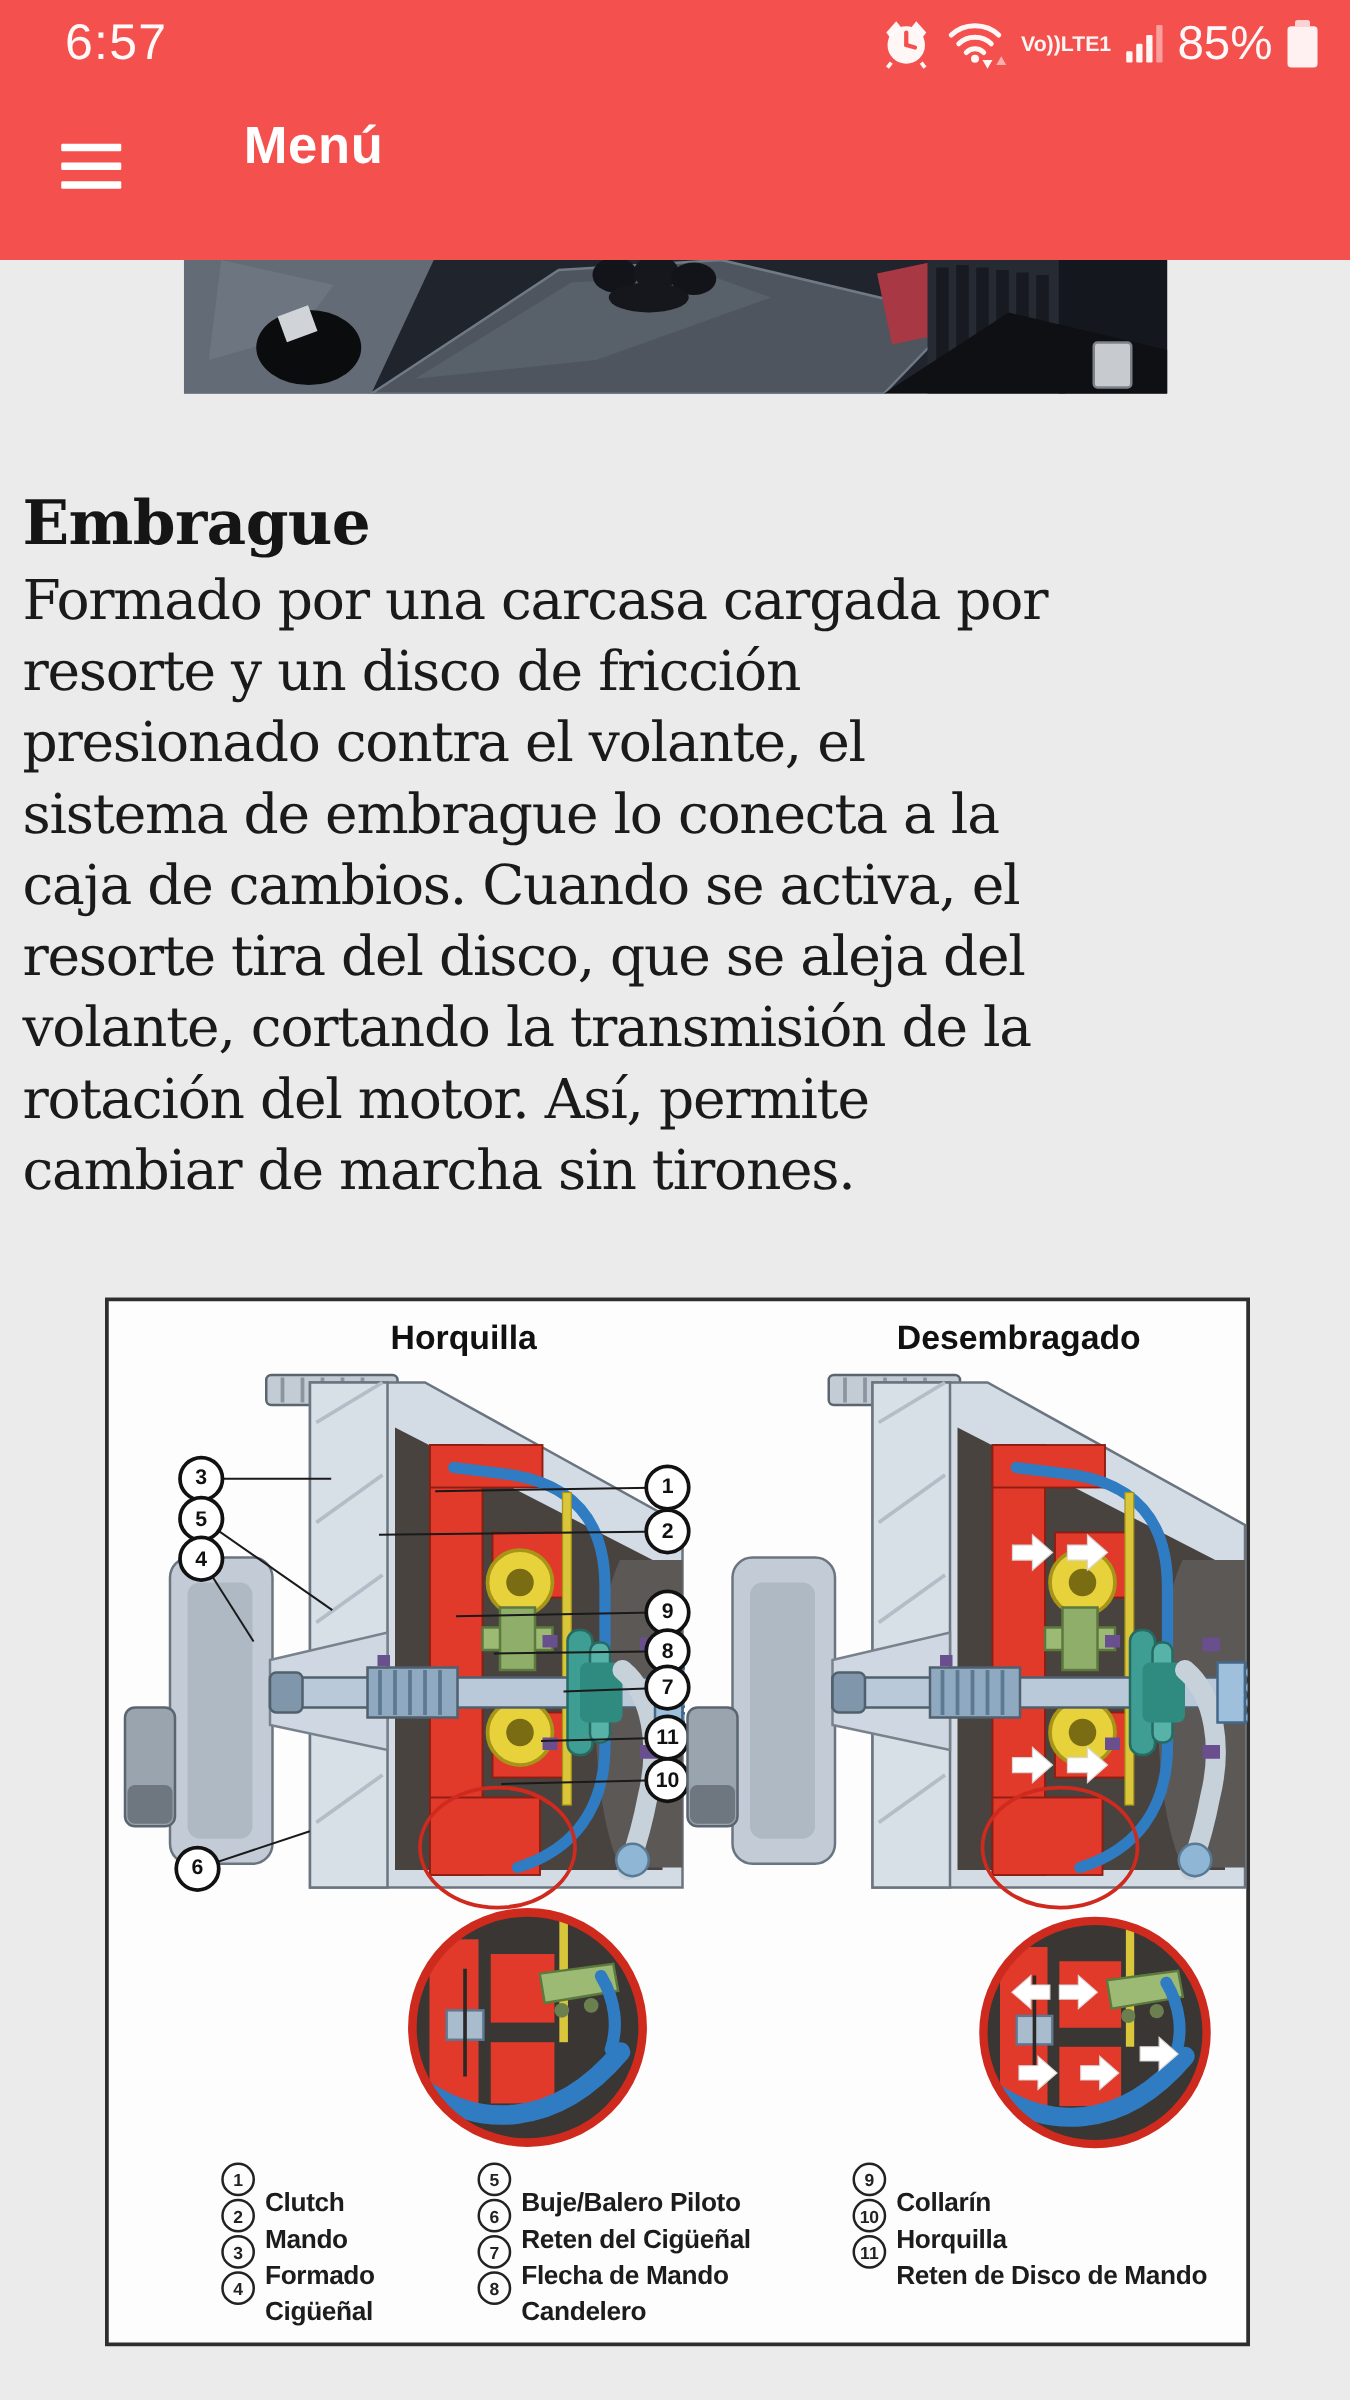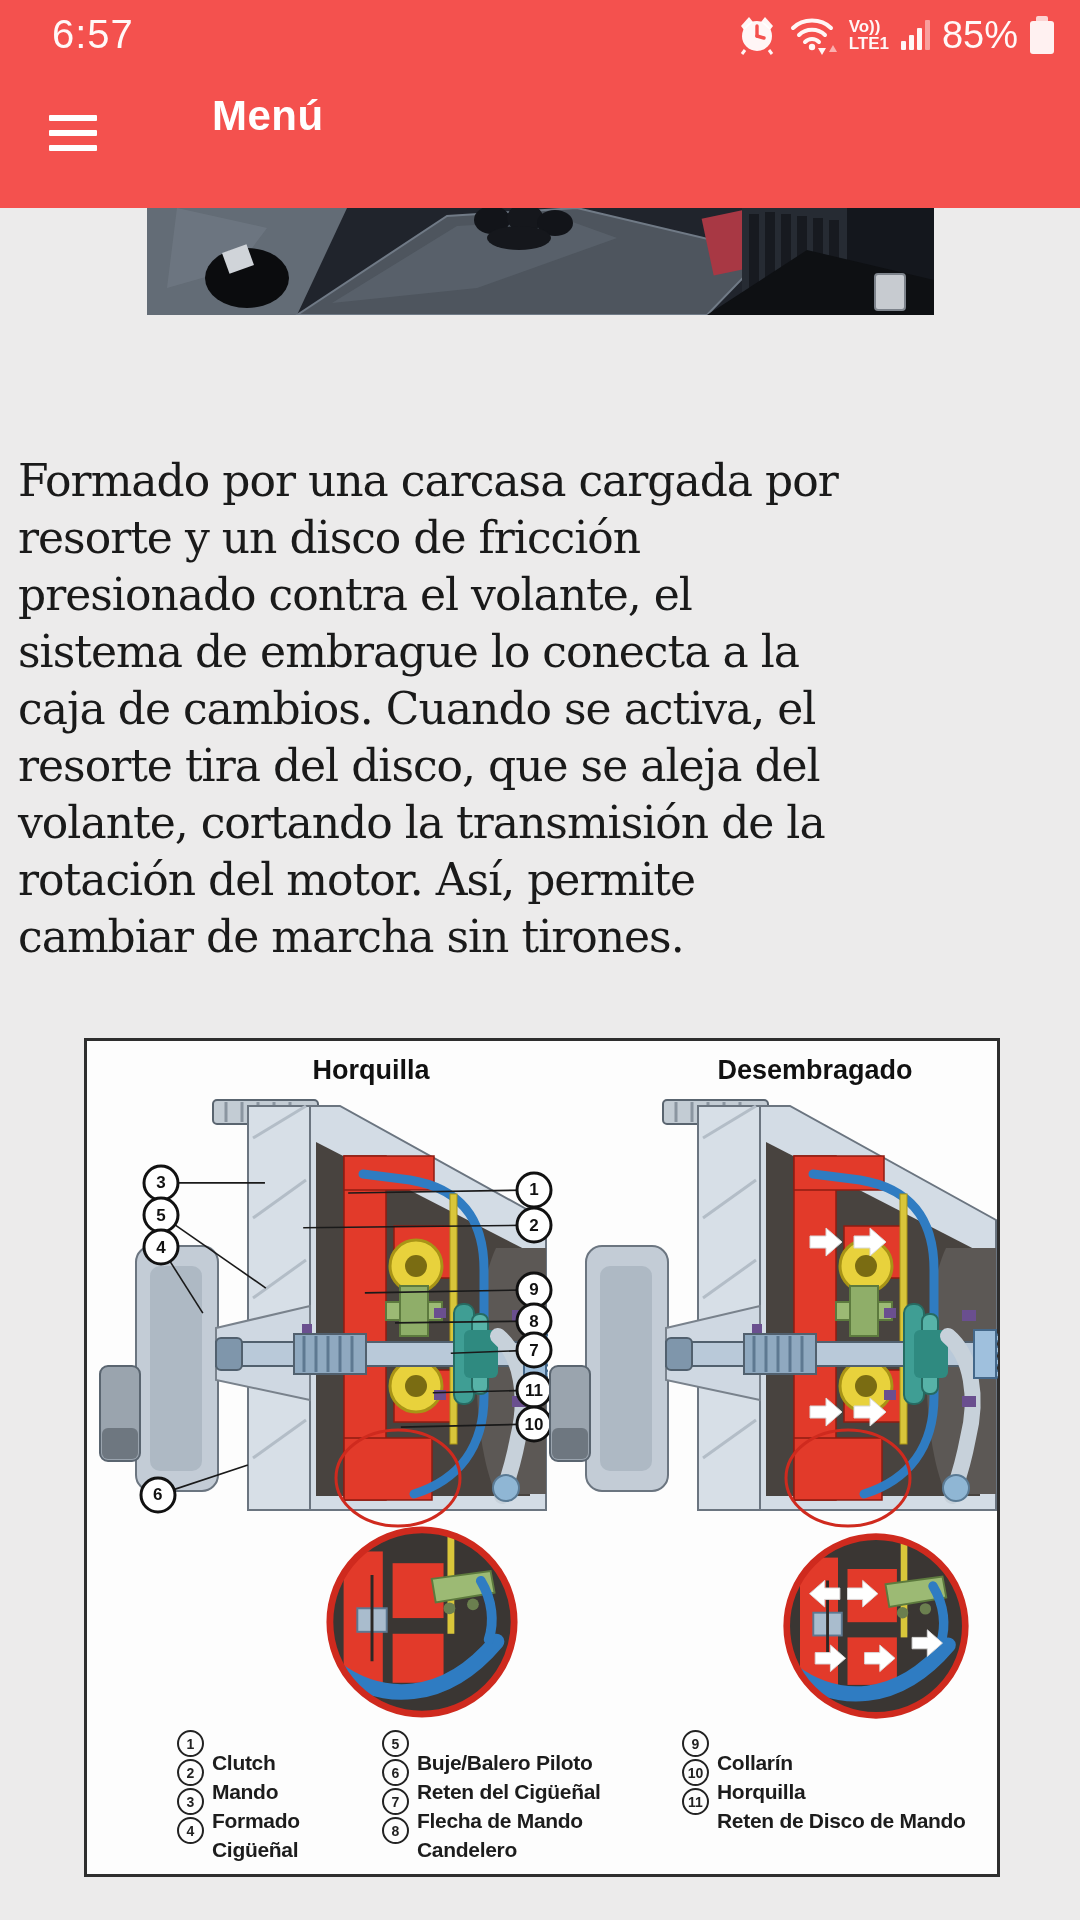--- a/index.html
+++ b/index.html
@@ -3,34 +3,34 @@
 <meta charset="utf-8">
 <style>
   html,body{margin:0;padding:0;background:#555;}
   .screen{position:relative;width:1080px;height:1920px;background:#ecebeb;overflow:hidden;
           font-family:"Liberation Sans",sans-serif;margin:0 auto;}
   
   .topbar{position:absolute;left:0;top:0;width:1080px;height:208px;background:var(--app-red,#f4514e);}
   .status-row{position:absolute;left:0;top:6px;width:1080px;height:58px;}
   .time{position:absolute;left:52px;top:6px;font-size:40px;color:rgba(255,255,255,.96);letter-spacing:1px;}
   .sicons{position:absolute;right:26px;top:0;height:58px;display:flex;align-items:center;gap:12px;}
-  .volte{display:flex;flex-direction:column;line-height:17px;color:rgba(255,255,255,.95);
+  .volte{display:flex;flex-direction:row;line-height:17px;color:rgba(255,255,255,.95);
          font-size:17px;font-weight:700;text-align:left;}
   .batt-pct{font-size:38px;color:rgba(255,255,255,.96);}
   .battery{width:24px;height:38px;position:relative;}
   .battery .nub{position:absolute;left:6px;top:0;width:12px;height:5px;background:rgba(255,255,255,.75);border-radius:2px 2px 0 0;}
   .battery .body{position:absolute;left:0;top:5px;width:24px;height:33px;background:rgba(255,255,255,.92);border-radius:3px;}
   .sigbars{display:flex;align-items:flex-end;gap:3px;height:30px;}
   .sigbars i{display:block;width:5px;background:rgba(255,255,255,.95);border-radius:1px;}
   .sigbars i.faint{background:rgba(255,255,255,.45);}
   
   .hamburger{position:absolute;left:49px;top:115px;width:48px;height:38px;cursor:pointer;}
   .hamburger b{position:absolute;left:0;width:48px;height:6px;background:#fff;border-radius:1px;}
   .hamburger b:nth-child(1){top:0}.hamburger b:nth-child(2){top:15px}.hamburger b:nth-child(3){top:30px}
-  .nav-title{position:absolute;left:212px;top:92px;font-size:42px;font-weight:700;color:#fff;letter-spacing:.5px;}
+  .nav-title{position:absolute;left:195px;top:92px;font-size:42px;font-weight:700;color:#fff;letter-spacing:.5px;}
   
   .photo{position:absolute;left:147px;top:208px;width:787px;height:107px;overflow:hidden;}
   
   .headline{position:absolute;left:18px;top:356px;font-family:"DejaVu Serif",serif;font-weight:700;
             font-size:49px;color:#151515;letter-spacing:-.5px;}
   .bodytext{position:absolute;left:18px;top:452px;width:1050px;font-family:"DejaVu Serif",serif;
             font-size:44px;line-height:57px;color:#1a1a1a;white-space:pre-line;letter-spacing:-1px;}
   
   .panel{position:absolute;left:84px;top:1038px;width:916px;height:839px;background:#fdfdfd;
          border:3px solid #2e2e2e;box-sizing:border-box;}
@@ -243,20 +243,21 @@
           <rect x="650" y="8" width="10" height="88"></rect>
         <rect x="666" y="10" width="10" height="86"></rect>
           <rect x="682" y="12" width="10" height="84"></rect>
       </g>
       <rect x="700" y="0" width="87" height="107" fill="#14171d"></rect>
       <polygon points="560,107 660,42 787,72 787,107" fill="#0e1013"></polygon>
       <rect x="728" y="66" width="30" height="36" rx="3" fill="#c7cbd0" stroke="#7d838b" stroke-width="2"></rect>
     </svg>
   </div>
 
+  <h1 class="headline">Embrague</h1>
   <div class="bodytext">Formado por una carcasa cargada por
 resorte y un disco de fricción
 presionado contra el volante, el
 sistema de embrague lo conecta a la
 caja de cambios. Cuando se activa, el
 resorte tira del disco, que se aleja del
 volante, cortando la transmisión de la
 rotación del motor. Así, permite
 cambiar de marcha sin tirones.</div>
 

